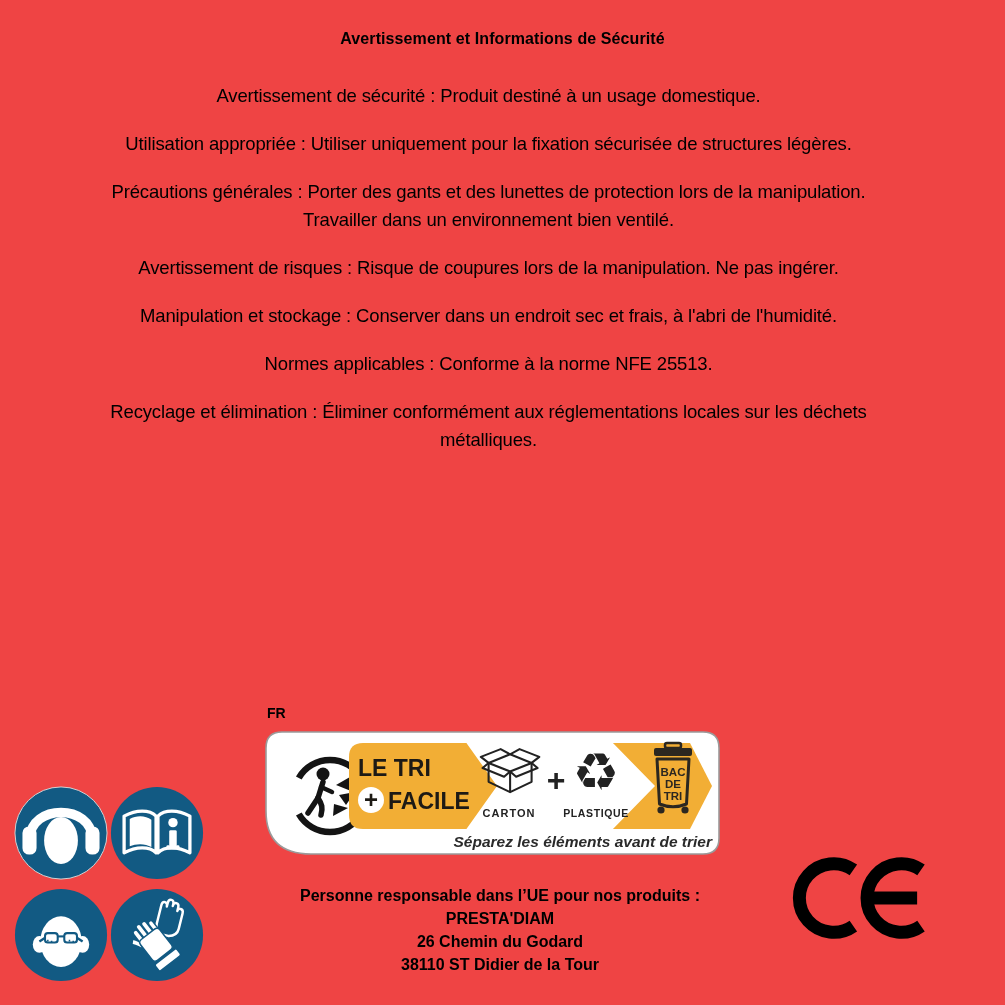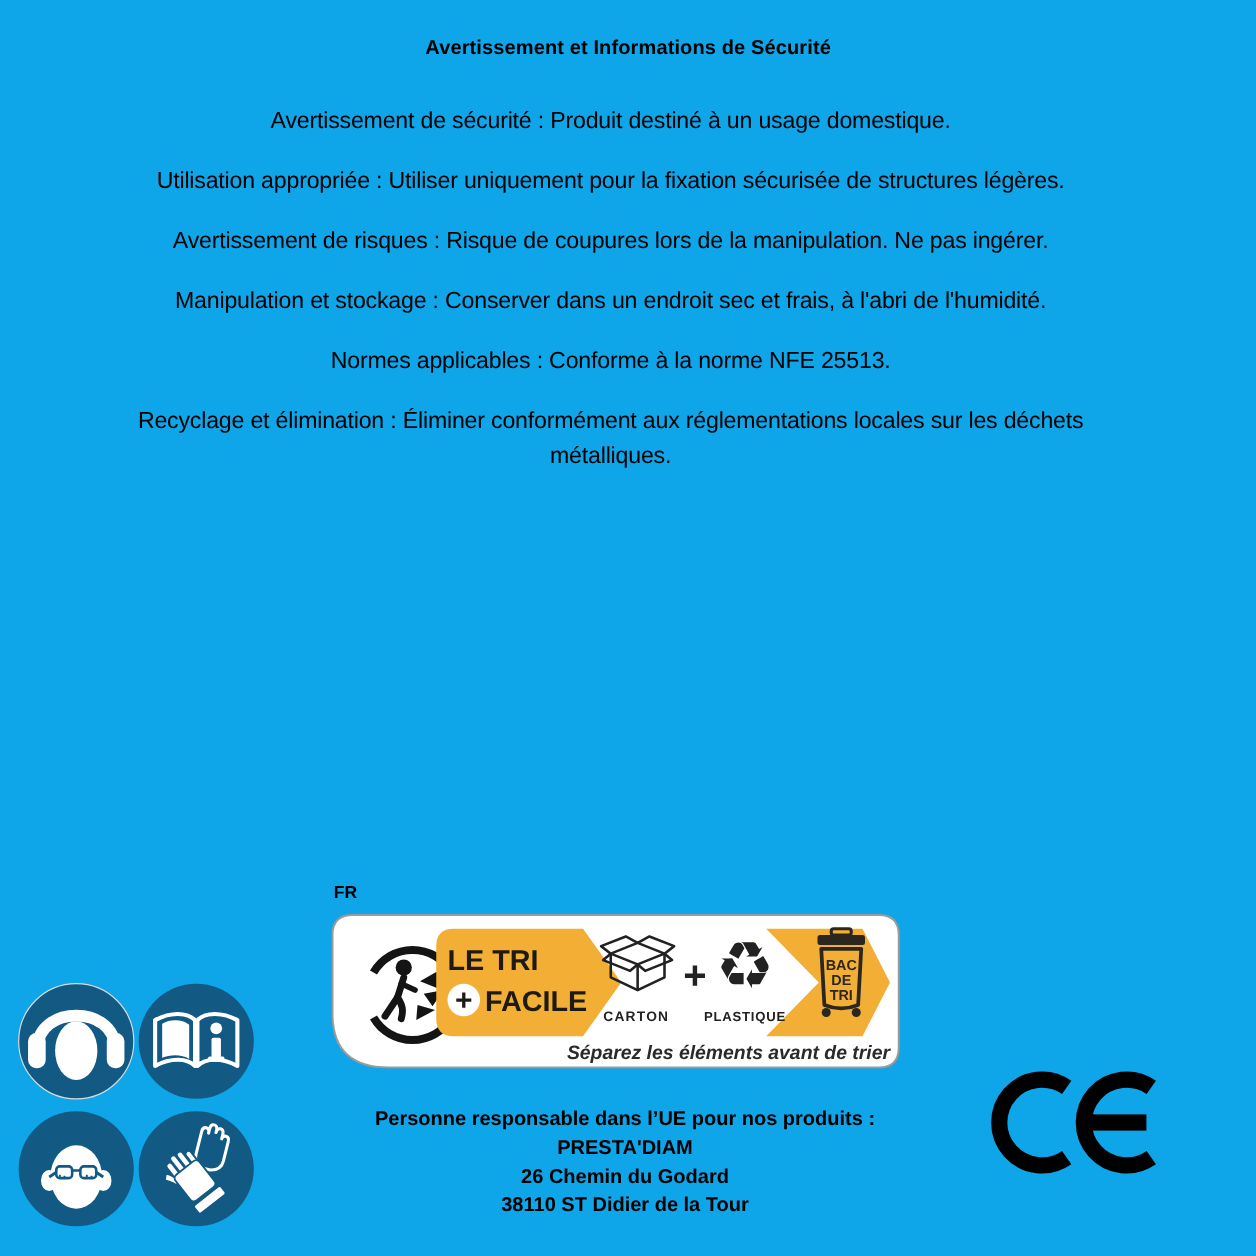--- a/index.html
+++ b/index.html
@@ -1,17 +1,17 @@
 <!DOCTYPE html>
 <html><head>
 <meta charset="utf-8">
 <style>
   html,body{margin:0;padding:0;background:#fff;}
   .page{
-    position:relative;width:1005px;height:1005px;background:#0ea5e9;
+    position:relative;width:1005px;height:1005px;background:#ef4444;
     font-family:"Liberation Sans","DejaVu Sans",sans-serif;color:#000;overflow:hidden;
   }
   .doc-title{
     text-align:center;font-size:16px;font-weight:bold;margin:0;padding-top:30px;
     letter-spacing:0.1px;
   }
   .body-text{padding:34px 100px 0 72px;text-align:center;}
   .body-text p{
     margin:0 0 20px 0;font-size:18.5px;line-height:28px;letter-spacing:-0.15px;
     white-space:pre-line;
@@ -34,20 +34,22 @@
 </head>
 <body>
 
 <div class="page">
 
   <h1 class="doc-title">Avertissement et Informations de Sécurité</h1>
 
   <div class="body-text">
     <p>Avertissement de sécurité : Produit destiné à un usage domestique.</p>
     <p>Utilisation appropriée : Utiliser uniquement pour la fixation sécurisée de structures légères.</p>
+    <p>Précautions générales : Porter des gants et des lunettes de protection lors de la manipulation.
+Travailler dans un environnement bien ventilé.</p>
     <p>Avertissement de risques : Risque de coupures lors de la manipulation. Ne pas ingérer.</p>
     <p>Manipulation et stockage : Conserver dans un endroit sec et frais, à l'abri de l'humidité.</p>
     <p>Normes applicables : Conforme à la norme NFE 25513.</p>
     <p>Recyclage et élimination : Éliminer conformément aux réglementations locales sur les déchets
 métalliques.</p>
   </div>
 
   <div class="safety-icons">
 
     <svg width="94" height="94" viewBox="0 0 100 100">

